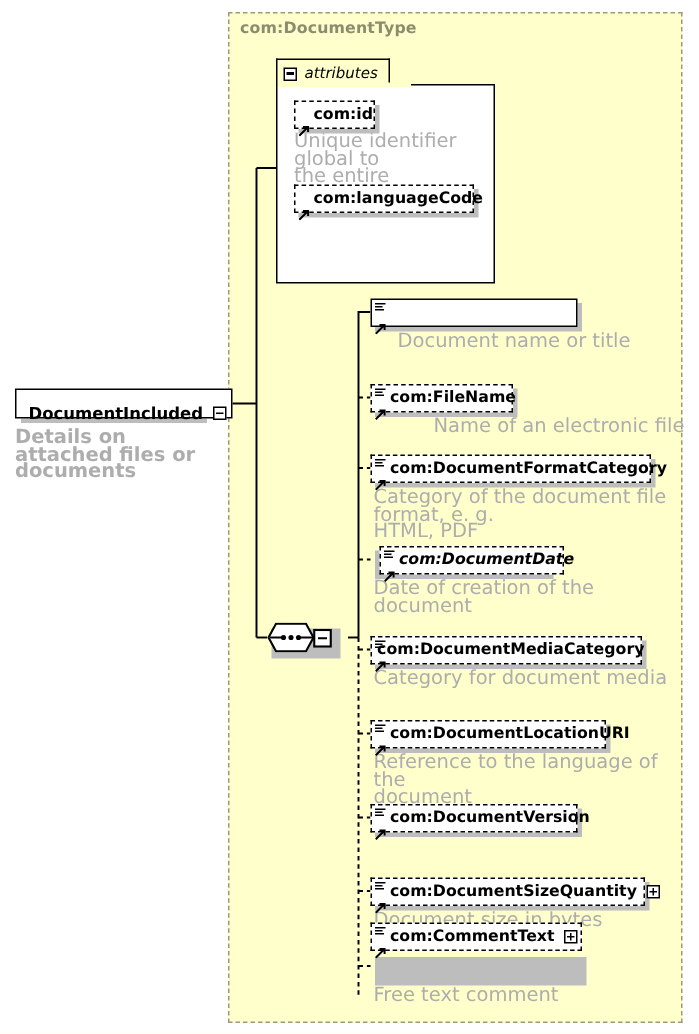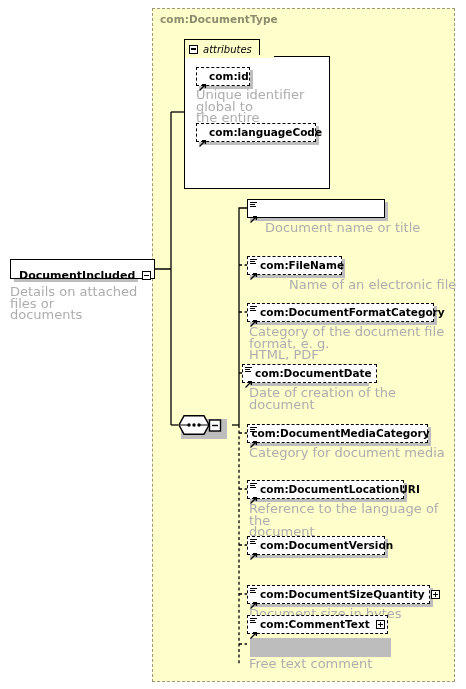--- a/index.html
+++ b/index.html
@@ -205,21 +205,21 @@
   </svg>
 
   <div class="type-container"></div>
   <div class="type-title">com:DocumentType</div>
 
   <div class="shadow" style="left:14px;top:263px;width:124px;"></div>
   <div class="root-node">
     <span class="label">DocumentIncluded</span>
     <span class="tgl"></span>
   </div>
-  <div class="desc" style="left:10px;top:286px;width:128px;">Details on attached files or
+  <div class="desc" style="left:10px;top:286px;width:128px;font-weight:bold;">Details on attached files or
 documents</div>
 
   <div class="attr-panel"></div>
   <div class="attr-tab">
     <span class="tgl"></span>
     <span class="attr-tab-label">attributes</span>
   </div>
   <div class="attr-tab-cover"></div>
 
   <div class="shadow" style="left:199px;top:70px;width:54px;"></div>
@@ -299,21 +299,21 @@
       <svg width="8" height="8" viewBox="0 0 8 8">
           <path d="M0.5 7.5 L6 2 M3 1.6 H6.4 V5" stroke="#000" stroke-width="1.3" fill="none"></path>
         </svg>
     </span>
     <span class="label">com:DocumentFormatCategory</span>
   </div>
   <div class="desc" style="left:249px;top:326px;width:205px;">Category of the document file format, e. g.
 HTML, PDF</div>
 
   <div class="shadow" style="left:250px;top:367px;width:119px;"></div>
-  <div class="node opt" style="left:242px;top:364px;width:135px;">
+  <div class="node opt" style="left:253px;top:364px;width:123px;font-style:italic;">
     <span class="g-lines">
         <i></i>
         <i></i>
         <i></i>
       </span>
     <span class="g-arrow">
       <svg width="8" height="8" viewBox="0 0 8 8">
           <path d="M0.5 7.5 L6 2 M3 1.6 H6.4 V5" stroke="#000" stroke-width="1.3" fill="none"></path>
         </svg>
     </span>

